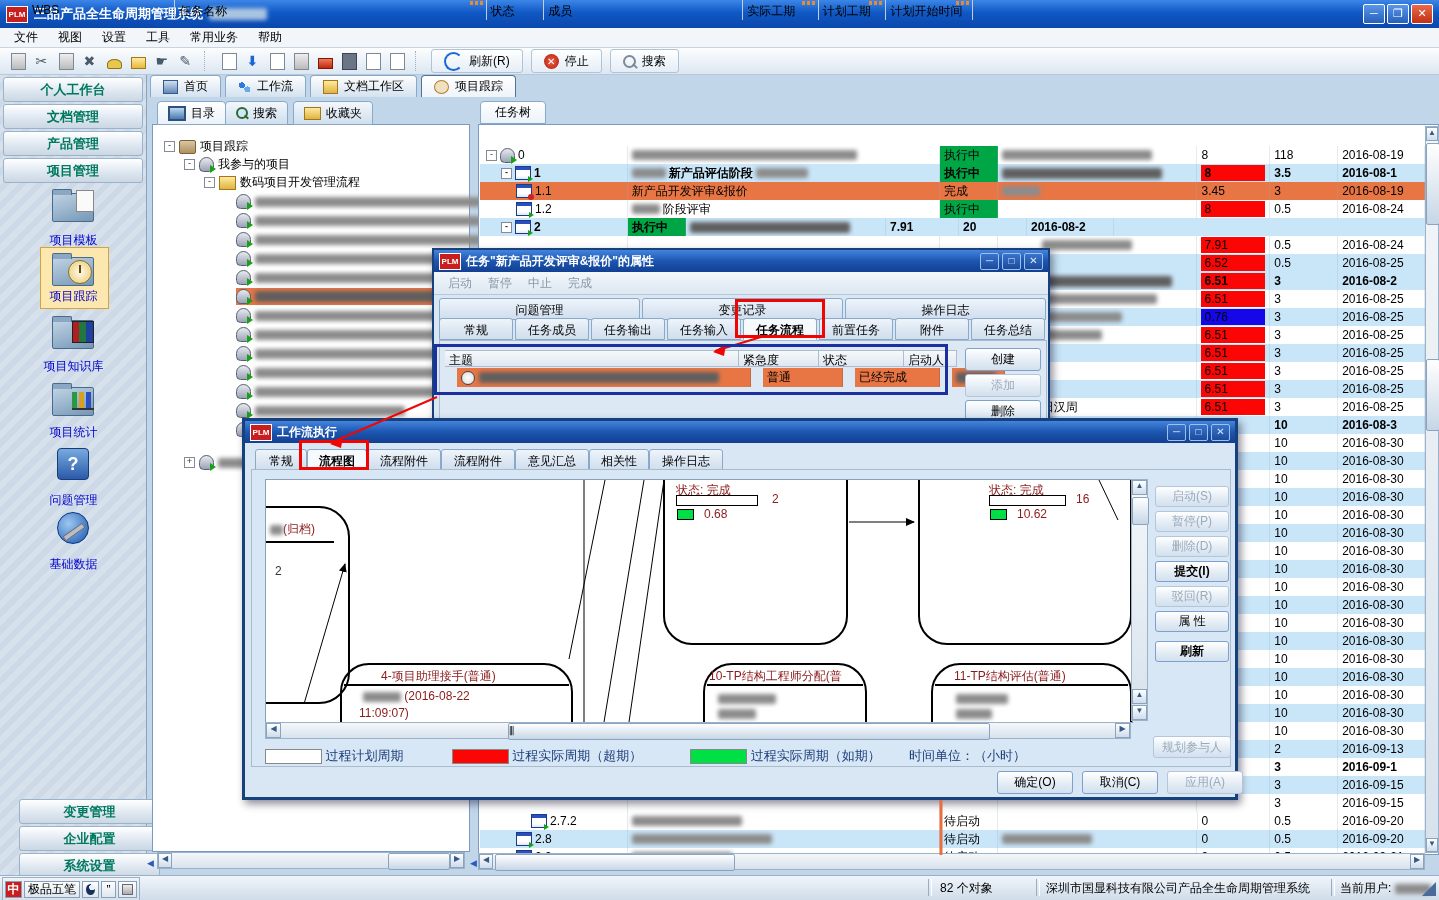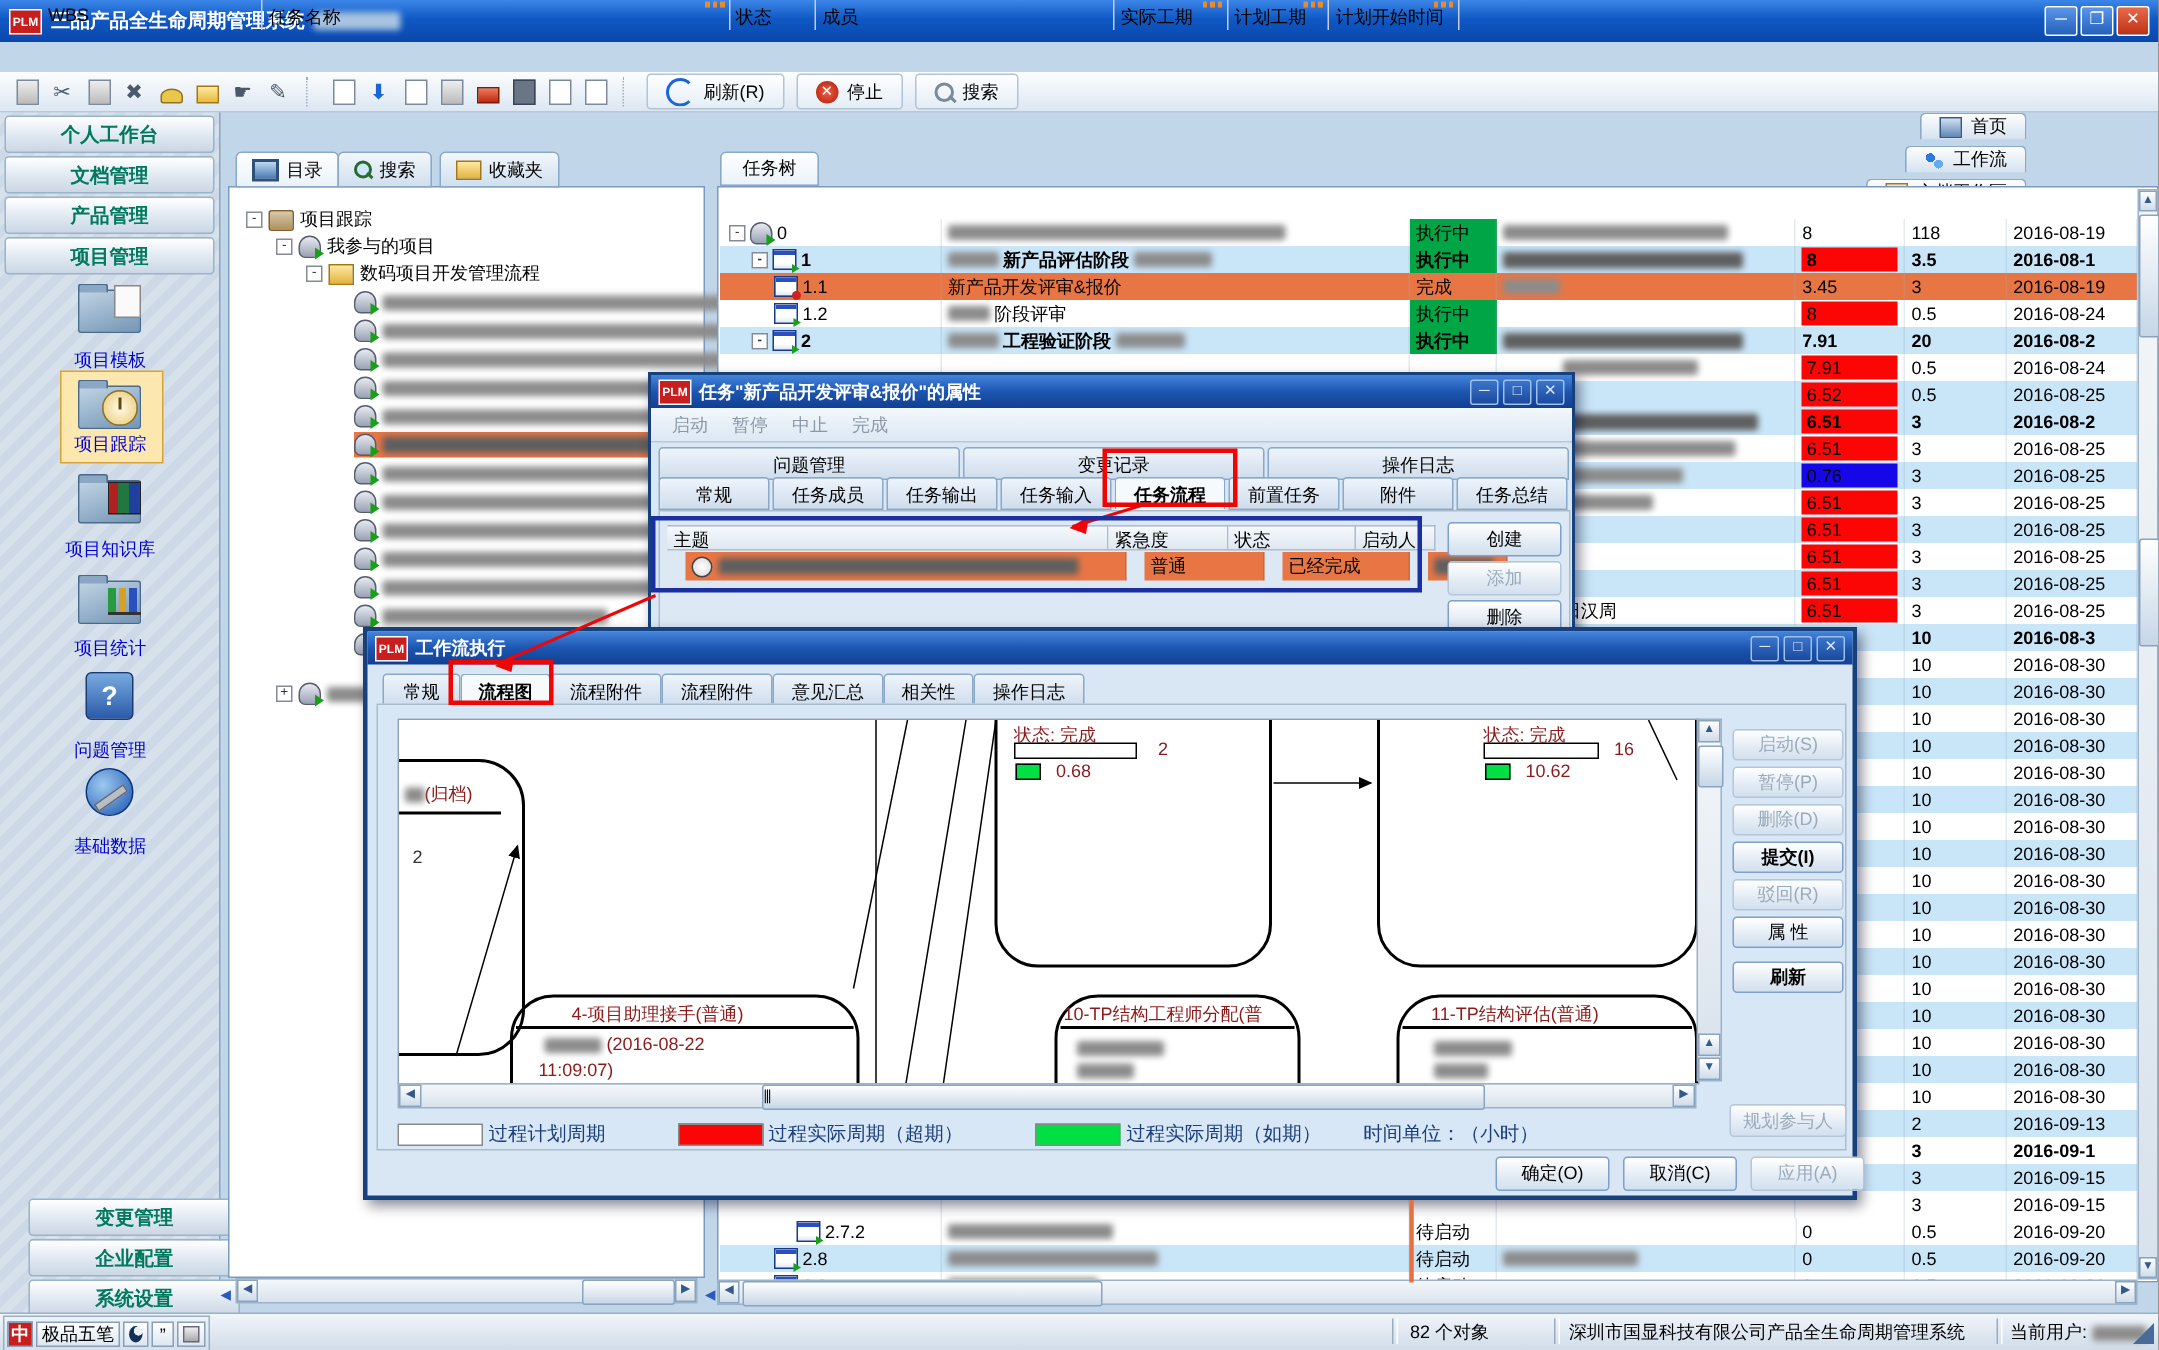--- a/index.html
+++ b/index.html
@@ -36,21 +36,21 @@
   .s.fold{background:linear-gradient(#ffe9a0,#e8b93c);border-color:#a07818;height:10px;margin-top:4px;}
   .s.red{background:linear-gradient(#f07a5a,#c02810);border-color:#801800;height:9px;margin-top:5px;}
   .tbtn-label{display:flex;align-items:center;gap:6px;background:linear-gradient(#ffffff,#e4edf6);
     border:1px solid #b0c4d6;border-radius:3px;padding:0 12px;height:22px;margin:0 3px;}
   .ic-refresh{width:15px;height:15px;border:2px solid #1a66d8;border-radius:50%;border-right-color:transparent;position:relative;}
   .ic-stop{width:15px;height:15px;border-radius:50%;background:radial-gradient(#f06048,#b01808);color:#fff;
     font-size:10px;line-height:15px;text-align:center;font-weight:bold;}
   .ic-mag{width:9px;height:9px;border:2px solid #7a8a98;border-radius:50%;position:relative;}
   .ic-mag::after{content:"";position:absolute;left:7px;top:8px;width:6px;height:2px;background:#7a8a98;transform:rotate(45deg);}
   
-  .tabstrip{left:150px;top:75px;width:1201px;height:22px;display:flex;gap:4px;align-items:flex-end;flex-direction:column;}
+  .tabstrip{left:150px;top:75px;width:1201px;height:22px;display:flex;gap:4px;align-items:flex-end;}
   .mtab{display:flex;align-items:center;gap:6px;height:21px;padding:0 12px;border:1px solid #8aa8c8;border-bottom:none;
     border-radius:4px 4px 0 0;background:linear-gradient(#fdfefe,#d4e2f0);}
   .mtab.active{background:linear-gradient(#ffffff,#eef4fa);border-color:#51709a;}
   .mi{display:inline-block;width:13px;height:12px;}
   .mi-home{background:linear-gradient(#cfe0f0,#6288b8);border:1px solid #35588a;}
   .mi-flow{background:radial-gradient(circle at 30% 35%,#2a7ae0 3px,transparent 3px),radial-gradient(circle at 72% 70%,#66aaf0 3px,transparent 3px);}
   .mi-folder{background:linear-gradient(#ffe9a0,#e0b340);border:1px solid #a07818;}
   .mi-clock{background:#f0e0c0;border:1px solid #b08030;border-radius:50%;}
   
   .sidebar{left:0;top:75px;width:147px;height:800px;background:repeating-linear-gradient(135deg,#d6e1ec 0 6px,#cdd9e6 6px 12px);
@@ -157,20 +157,28 @@
     <span class="plm-badge">PLM</span>
     <span>三品产品全生命周期管理系统</span>
     <span class="blur lt" style="width:58px;height:12px"></span>
     <span class="win-btns">
       <span class="wbtn">─</span>
       <span class="wbtn">❐</span>
       <span class="wbtn close">✕</span>
     </span>
   </div>
 
+  <div class="abs menubar" id="menubar">
+      <div class="menu-item">文件</div>
+      <div class="menu-item">视图</div>
+      <div class="menu-item">设置</div>
+      <div class="menu-item">工具</div>
+      <div class="menu-item">常用业务</div>
+      <div class="menu-item">帮助</div>
+    </div>
 
   <div class="abs toolbar">
     <span id="tb-left" style="display:flex;align-items:center">
         <div class="tico">
           <span class="s gray"></span>
         </div>
         <div class="tico">
           <span class="s x">✂</span>
         </div>
         <div class="tico">
@@ -467,25 +475,20 @@
           <span class="numcell red">8</span>
         </div>
         <div class="td" style="width: 68px;">0.5</div>
         <div class="td" style="width: 87px;">2016-08-24</div>
       </div>
       <div class="trr bg-b bold">
         <div class="td" style="width: 148px; padding-left: 21px;">
           <div class="expbox">-</div>
           <span class="i-cal g"></span>
           <span>2</span>
-        </div>
-        <div class="td" style="width: 313px;">
-          <span class="blur" style="width: 34px;"></span>
-          <span>工程验证阶段</span>
-          <span class="blur" style="width: 46px;"></span>
         </div>
         <div class="td st-green" style="width: 58px;">执行中</div>
         <div class="td" style="width: 200px;">
           <span class="blur d" style="width: 160px;"></span>
         </div>
         <div class="td" style="width: 73px;">7.91</div>
         <div class="td" style="width: 68px;">20</div>
         <div class="td" style="width: 87px;">2016-08-2</div>
       </div>
       <div class="trr bg-w">

